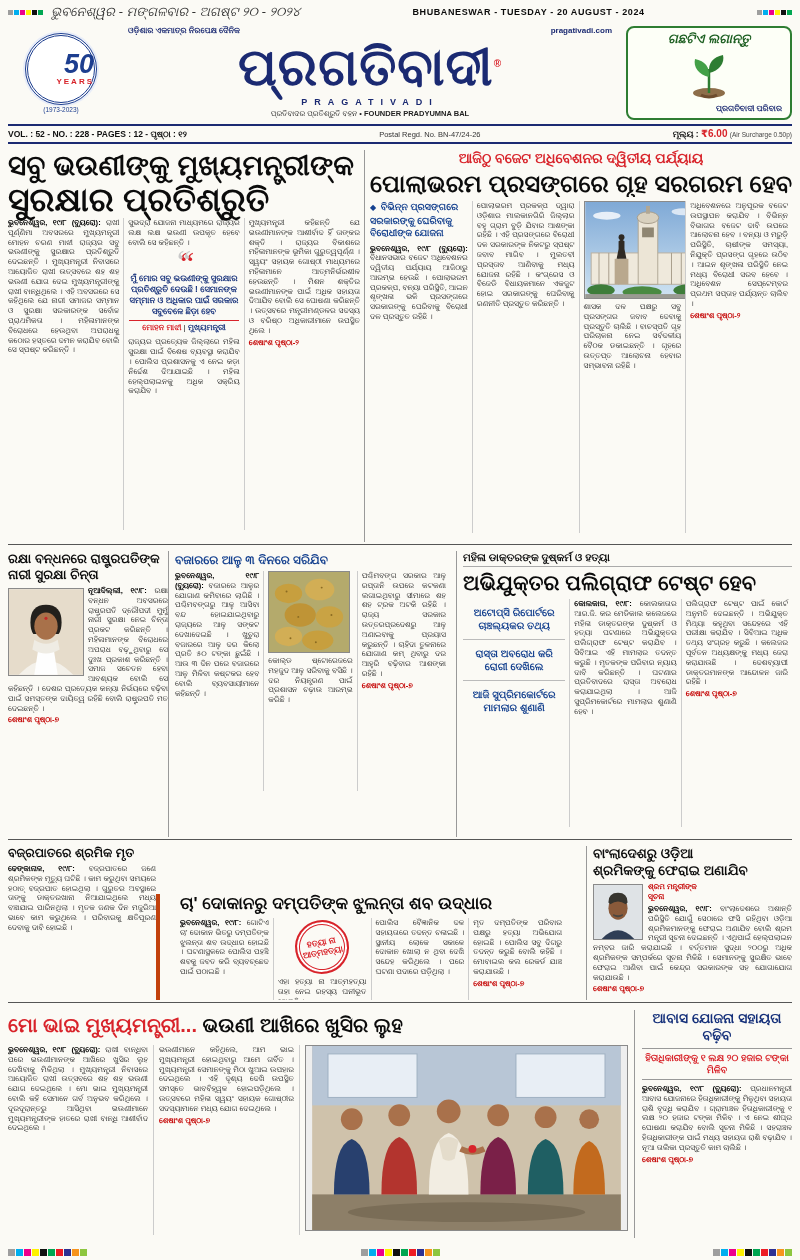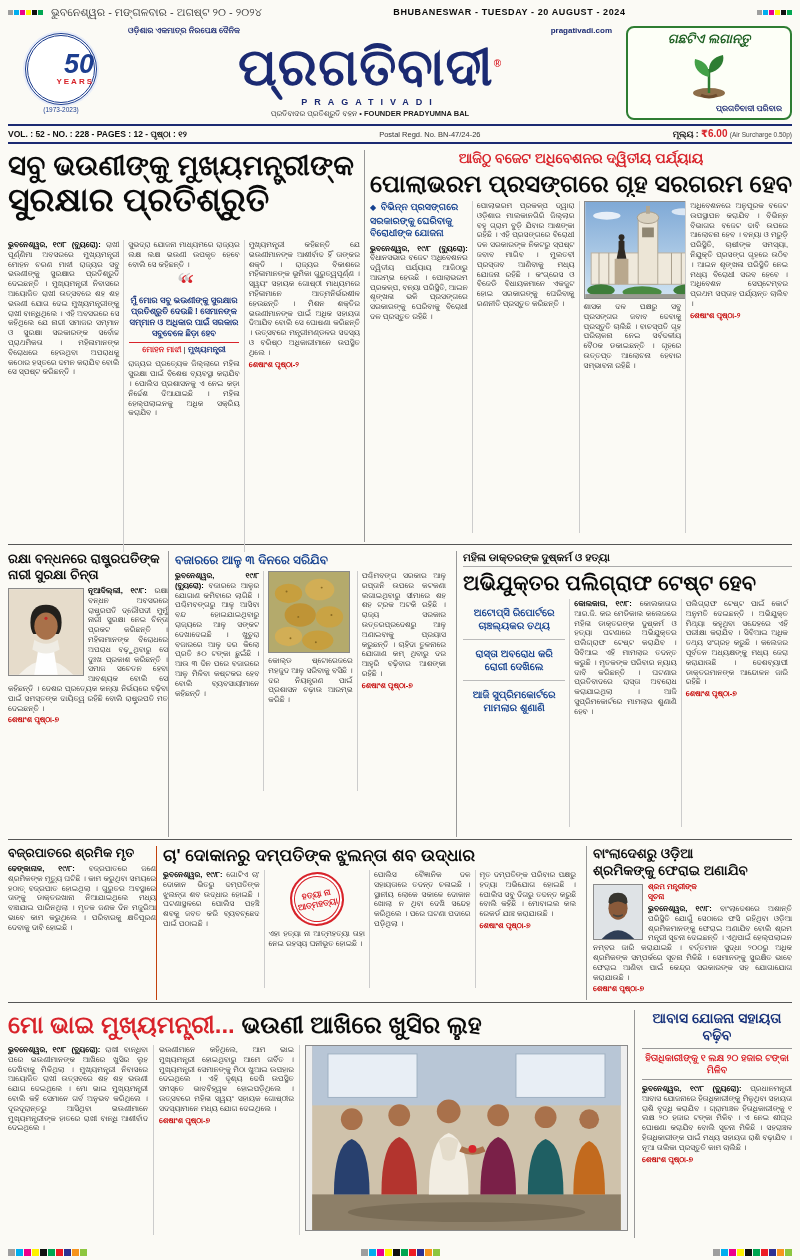--- a/index.html
+++ b/index.html
@@ -2,21 +2,21 @@
 <html><head>
 <meta charset="utf-8">
 <style>
   *{margin:0;padding:0;box-sizing:border-box;}
   html,body{background:#d8d5cc;}
   body{font-family:"Liberation Sans","DejaVu Sans",sans-serif;}
   .page{width:800px;height:1260px;margin:0 auto;background:#fbfaf5;position:relative;overflow:hidden;padding:0 8px;color:#111;}
 
   
   .topbar{height:20px;display:flex;align-items:center;gap:8px;padding-top:4px;}
-  .tb-left{font-size:11px;color:#333;}
+  .tb-left{font-size:13px;color:#333;font-style:italic;}
   .tb-center{flex:1;text-align:center;font-weight:bold;font-size:9px;letter-spacing:.6px;color:#0b0b0b;}
   .marks{display:flex;gap:1px;}
   .marks span{width:5px;height:5px;display:inline-block;}
   .marks--lg span{width:7px;height:7px;}
 
   
   .masthead{height:104px;display:flex;align-items:center;gap:10px;padding:3px 0 2px;}
   .logo50{width:106px;text-align:center;color:#1d3e8f;}
   .logo50-circle{width:72px;height:72px;margin:0 auto;border:3px double #1d3e8f;border-radius:50%;background:#fff;display:flex;flex-direction:column;align-items:flex-end;justify-content:center;box-shadow:0 0 0 2px #e8edf8;}
   .logo50-num{font-size:27px;font-weight:bold;font-style:italic;line-height:26px;color:#1d3e8f;}
@@ -52,21 +52,21 @@
   .cols{display:flex;}
   .cols .col{flex:1;padding:0 4px;border-left:1px solid #ccc;overflow:hidden;}
   .cols .col:first-child{border-left:none;padding-left:0;}
   .photo{display:block;border:1px solid #8a8a8a;background:#eee;}
 
   
   .lead-band{height:398px;padding-top:6px;}
   .lead-left{width:378px;}
   .lead-left .h1a{font-size:28px;font-weight:bold;line-height:32px;color:#0b0b0b;}
   .lead-left .h1b{font-size:33px;font-weight:bold;line-height:36px;color:#0b0b0b;}
-  .lead-left .cols{height:312px;margin-top:22px;}
+  .lead-left .cols{height:312px;margin-top:0;}
   .quote{margin:5px 1px;text-align:center;}
   .qmark{font-size:32px;line-height:18px;color:#c9c9c9;text-shadow:3px 2px 0 #d8232a;display:block;font-family:"Liberation Serif","DejaVu Serif",serif;}
   .qtext{font-size:8.4px;font-weight:bold;color:#15307a;line-height:10.8px;display:block;margin-top:3px;}
   .qattr{margin-top:3px;padding-top:2px;border-top:1.5px solid #d8232a;font-size:8px;}
   .qname{color:#d8232a;font-weight:bold;}
   .qrole{color:#15307a;font-weight:bold;}
   .lead-right{flex:1;border-left:1px solid #999;padding-left:5px;}
   .kicker{color:#d8232a;font-weight:bold;font-size:14px;text-align:center;margin-bottom:3px;}
   .lead-right .hl{font-size:24px;font-weight:bold;line-height:27px;color:#0b0b0b;margin-bottom:4px;white-space:nowrap;overflow:hidden;}
   .lead-right .cols{height:332px;}
@@ -91,33 +91,33 @@
   .doctor h2{font-size:21px;font-weight:bold;line-height:25px;margin:3px 0 4px;color:#0b0b0b;}
   .doctor .cols{height:228px;}
   .subcol{flex:0 0 108px;}
   .sh{color:#15418f;font-weight:bold;font-size:10px;line-height:13px;text-align:center;padding:7px 2px;border-bottom:1px solid #bbb;}
   .sh:last-child{border-bottom:none;}
 
   
   .low-band{height:158px;padding-top:4px;}
   .lightning{width:148px;overflow:hidden;}
   .lightning h3{font-size:12.5px;font-weight:bold;line-height:15px;margin-bottom:3px;color:#0b0b0b;}
-  .teashop{width:430px;border-left:1px solid #c2410c;padding:0 6px;overflow:hidden;}
+  .teashop{width:430px;border-left:4px solid #c2410c;padding:0 20px;overflow:hidden;margin-top:48px;}
   .teashop h2{font-size:17px;font-weight:bold;line-height:20px;margin-bottom:4px;color:#0b0b0b;}
   .teashop .cols{height:118px;}
   .stamp{width:54px;height:54px;border:2px solid #d8232a;border-radius:50%;box-shadow:inset 0 0 0 2px #fff,inset 0 0 0 3px #d8232a;display:flex;flex-direction:column;align-items:center;justify-content:center;color:#d8232a;font-weight:bold;font-size:8.5px;line-height:10.5px;transform:rotate(-10deg);margin:2px auto 3px;text-align:center;}
   .bangladesh{flex:1;border-left:1px solid #999;padding-left:6px;overflow:hidden;}
   .bangladesh h3{font-size:13.5px;font-weight:bold;line-height:16.5px;margin-bottom:3px;color:#0b0b0b;}
   .bd-photo{float:left;width:50px;height:56px;margin:2px 5px 0 0;}
   .bd-cap{clear:none;font-size:7.5px;font-weight:bold;color:#c40000;}
 
   
   .bottom-band{height:240px;padding-top:5px;position:relative;}
   .bottom-main{width:620px;}
-  .bottom-hl{font-size:24px;font-weight:bold;line-height:30px;white-space:nowrap;overflow:hidden;}
+  .bottom-hl{font-size:20px;font-weight:bold;line-height:30px;white-space:nowrap;overflow:hidden;}
   .hl-red{color:#d8232a;}
   .hl-black{color:#0b0b0b;}
   .bottom-cols{display:flex;margin-top:5px;height:190px;}
   .bcol{flex:0 0 146px;padding-right:5px;border-right:1px solid #ccc;overflow:hidden;}
   .bcol2{padding-left:5px;}
   .bphoto{flex:1;margin-left:5px;}
   .awas{position:absolute;right:0;top:5px;width:158px;height:228px;border-left:1px solid #999;padding-left:7px;overflow:hidden;}
   .awas h3{color:#15307a;font-size:14px;font-weight:bold;line-height:17px;text-align:center;}
   .awas .sub{color:#d8232a;font-weight:bold;font-size:9.5px;line-height:12px;text-align:center;border-top:1px solid #999;border-bottom:1px solid #999;padding:3px 0;margin:4px 0;}
 

